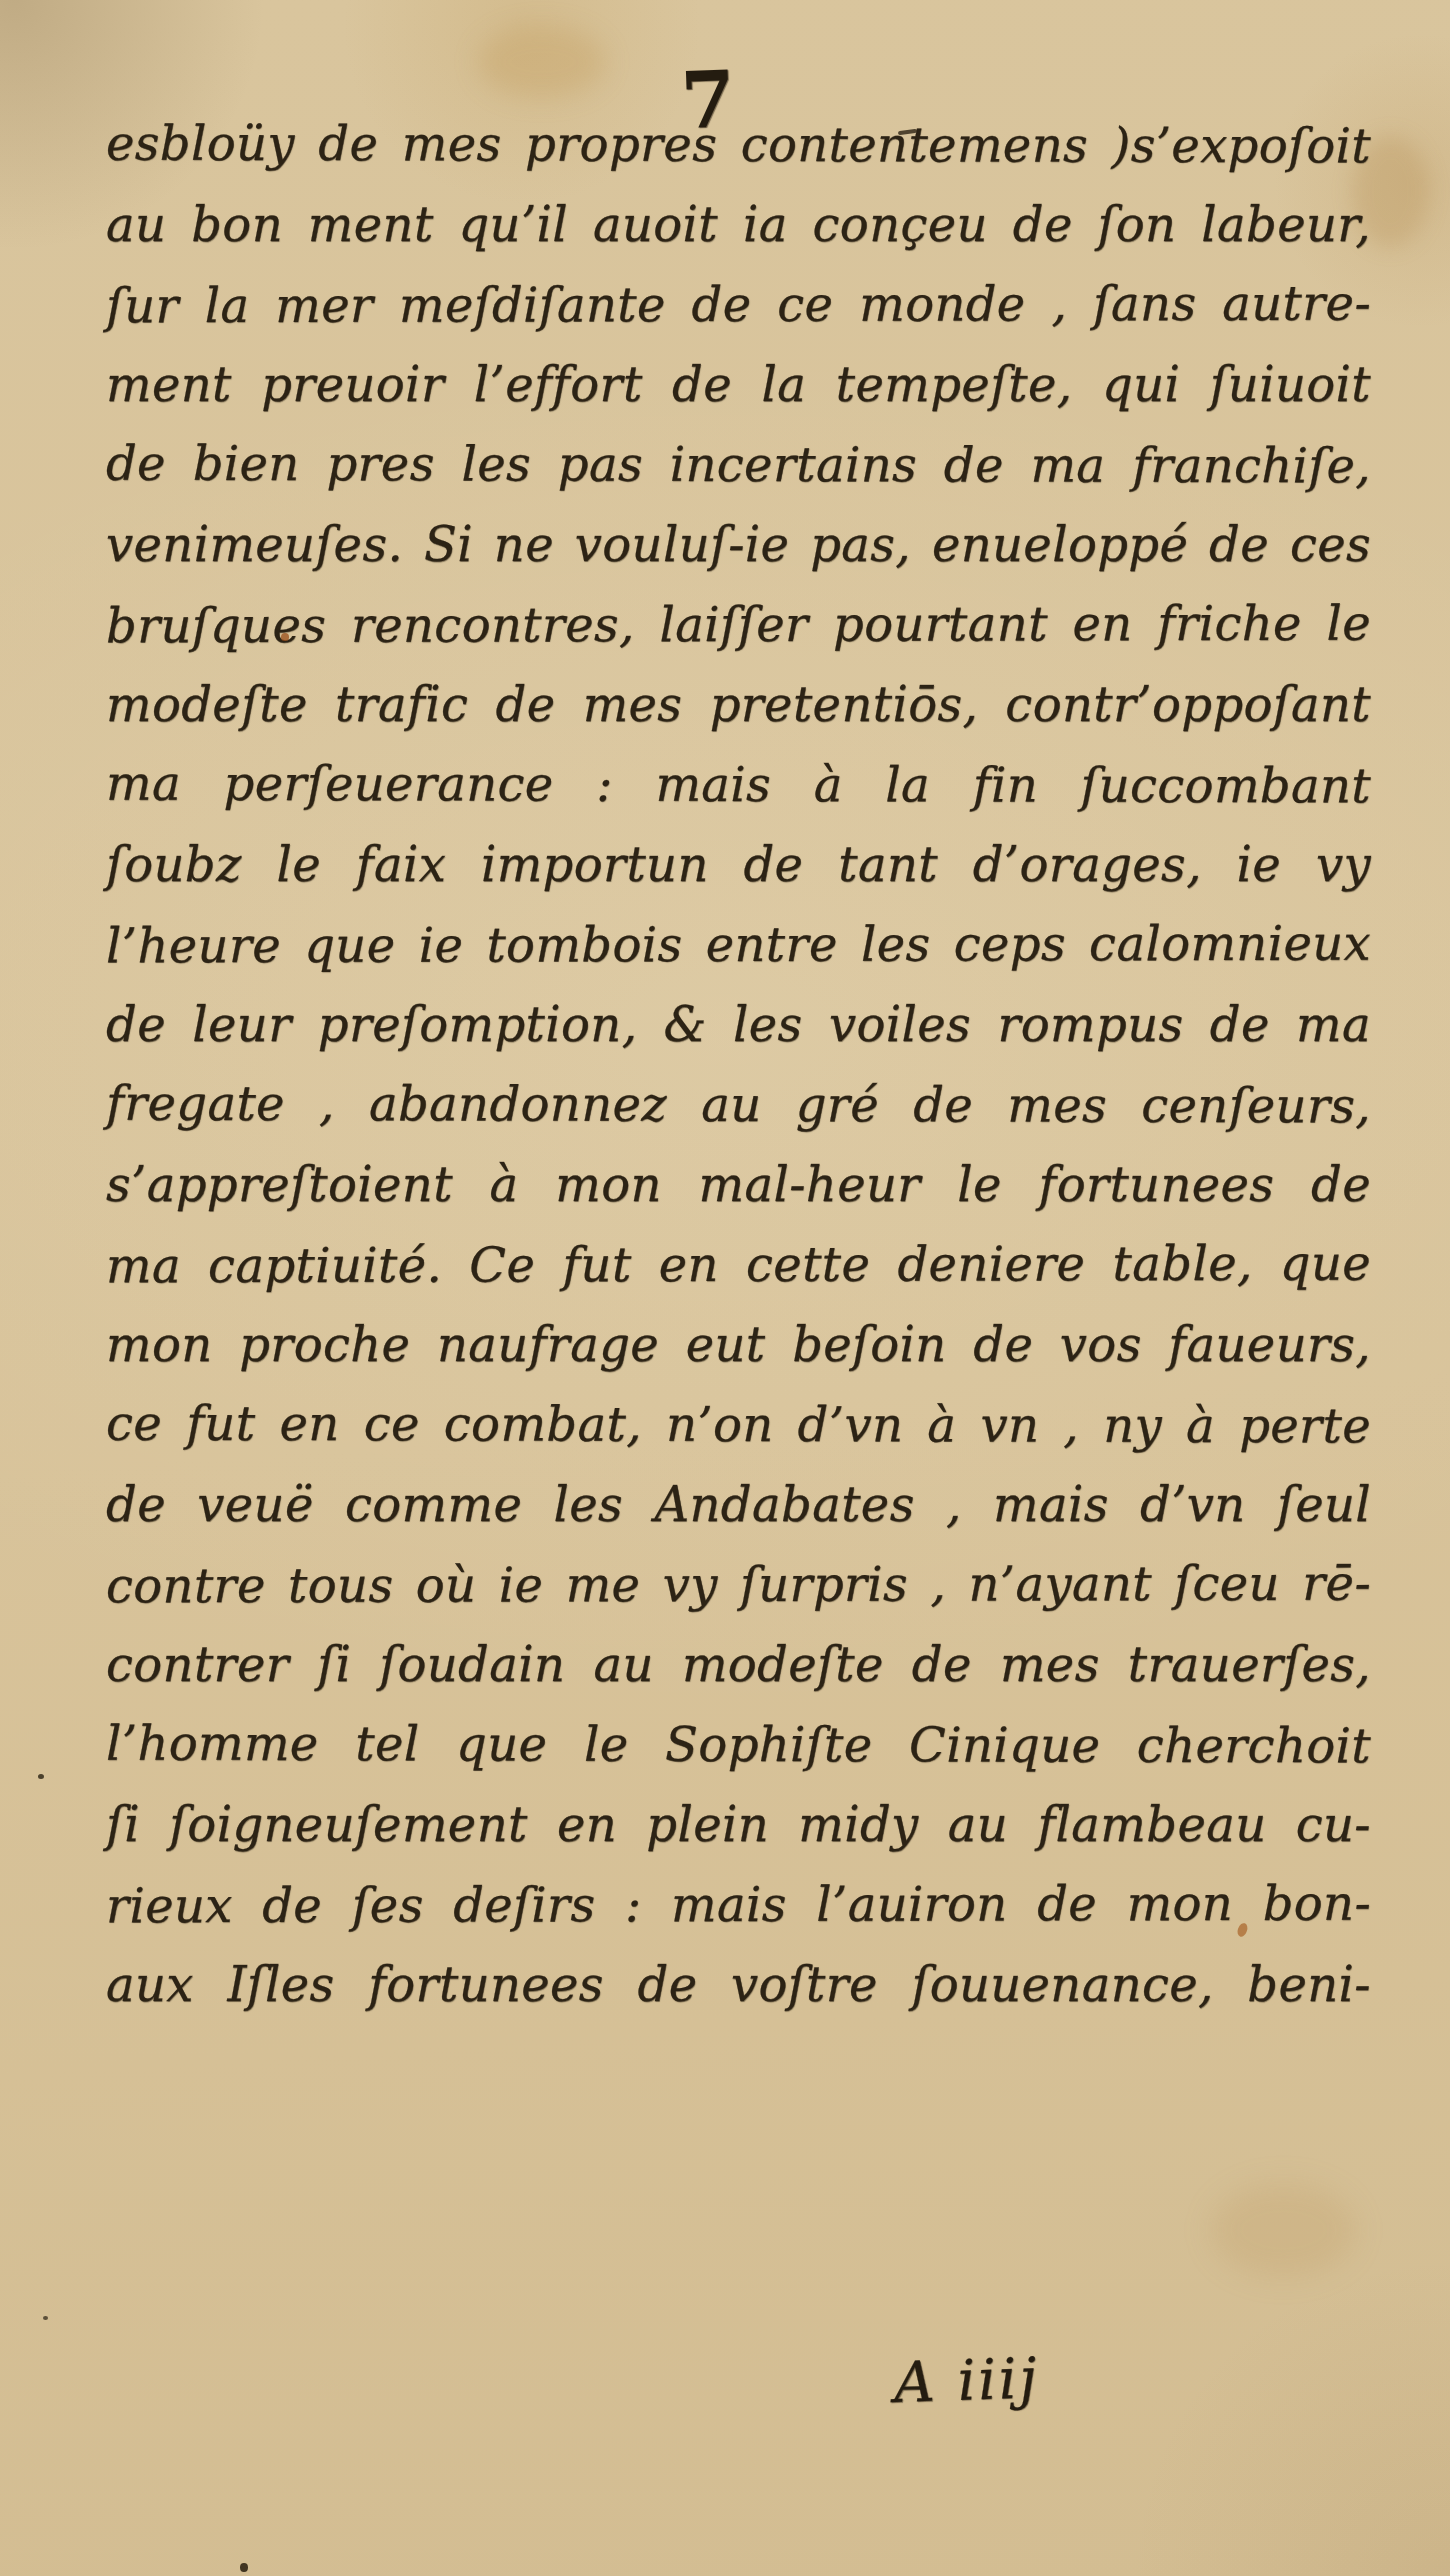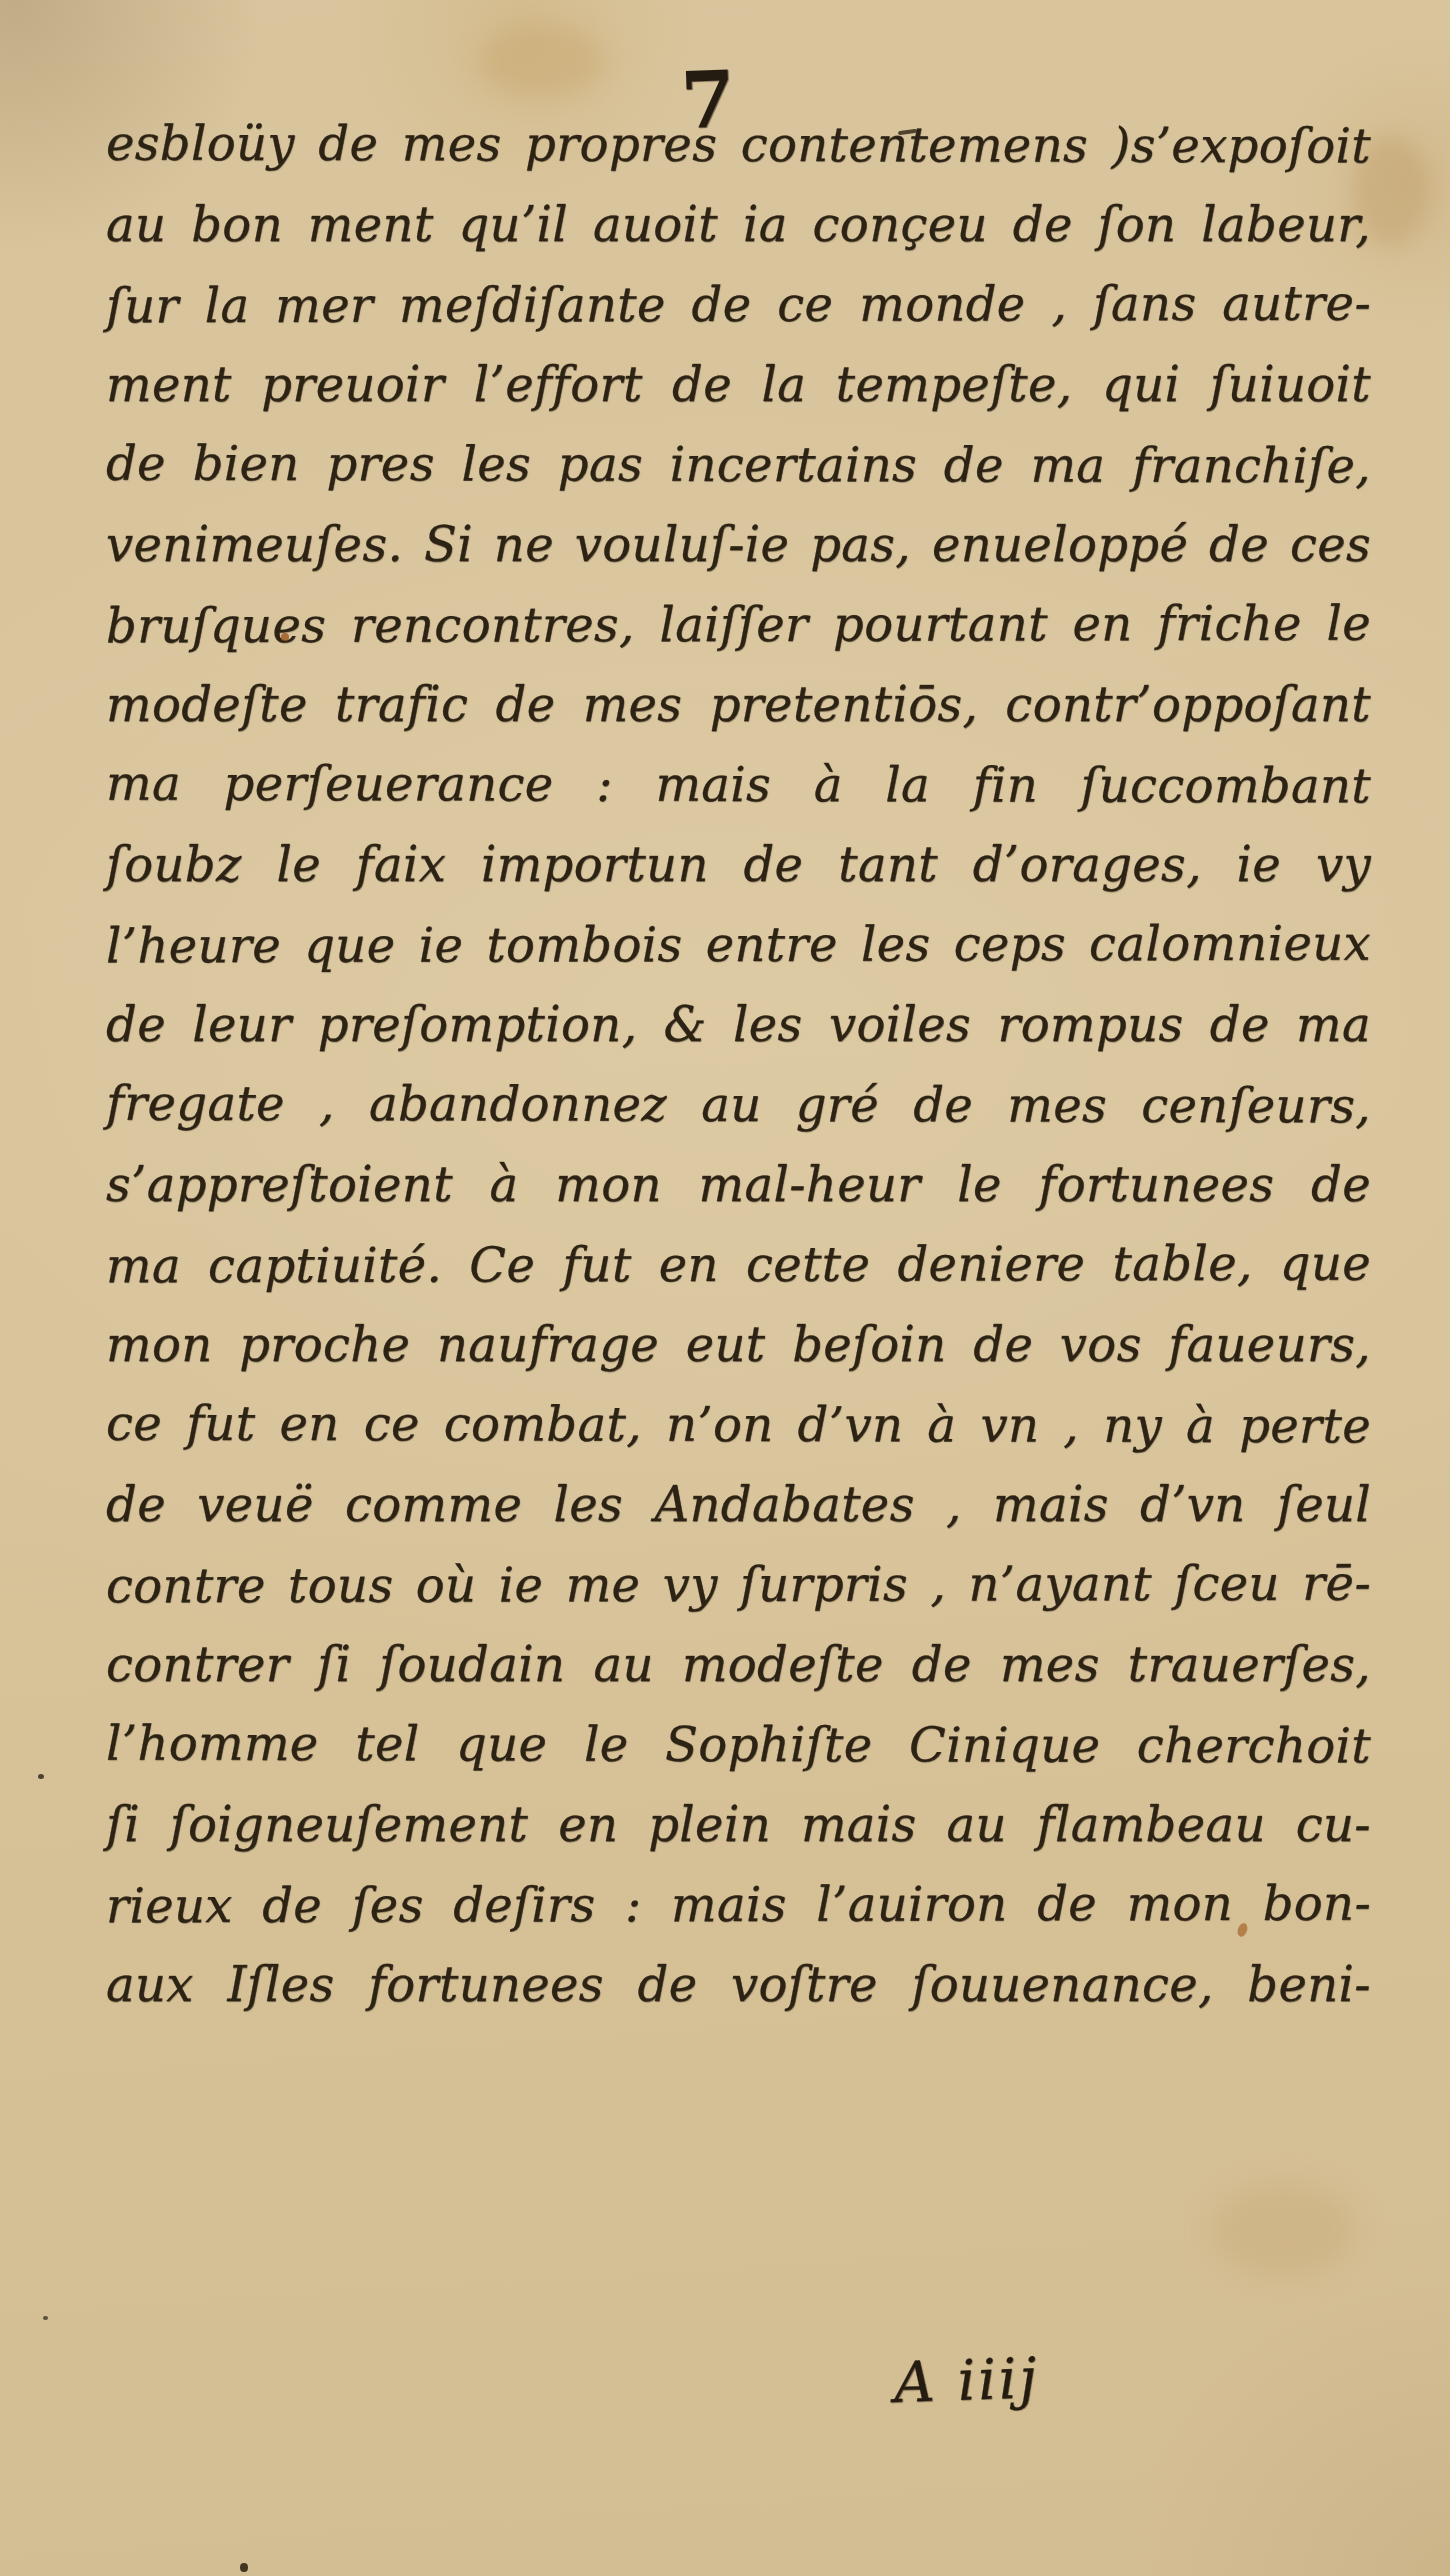--- a/index.html
+++ b/index.html
@@ -135,21 +135,21 @@
     <div class="line">de leur preſomption, &amp; les voiles rompus de ma</div>
     <div class="line">fregate , abandonnez au gré de mes cenſeurs,</div>
     <div class="line">s’appreſtoient à mon mal-heur le fortunees de</div>
     <div class="line">ma captiuité. Ce fut en cette deniere table, que</div>
     <div class="line">mon proche naufrage eut beſoin de vos faueurs,</div>
     <div class="line">ce fut en ce combat, n’on d’vn à vn , ny à perte</div>
     <div class="line">de veuë comme les Andabates , mais d’vn ſeul</div>
     <div class="line">contre tous où ie me vy ſurpris , n’ayant ſceu rē-</div>
     <div class="line">contrer ſi ſoudain au modeſte de mes trauerſes,</div>
     <div class="line">l’homme tel que le Sophiſte Cinique cherchoit</div>
-    <div class="line">ſi ſoigneuſement en plein mais au flambeau cu-</div>
+    <div class="line">ſi ſoigneuſement en plein midy au flambeau cu-</div>
     <div class="line">rieux de ſes deſirs : mais l’auiron de mon bon-</div>
     <div class="line">aux Iſles fortunees de voſtre ſouuenance, beni-</div>
   </div>
 
   <div class="signature">A iiij</div>
 
   <div class="speck speck-rust1"></div>
   <div class="speck speck-rust2"></div>
   <div class="speck speck-ink1"></div>
   <div class="speck speck-ink2"></div>

